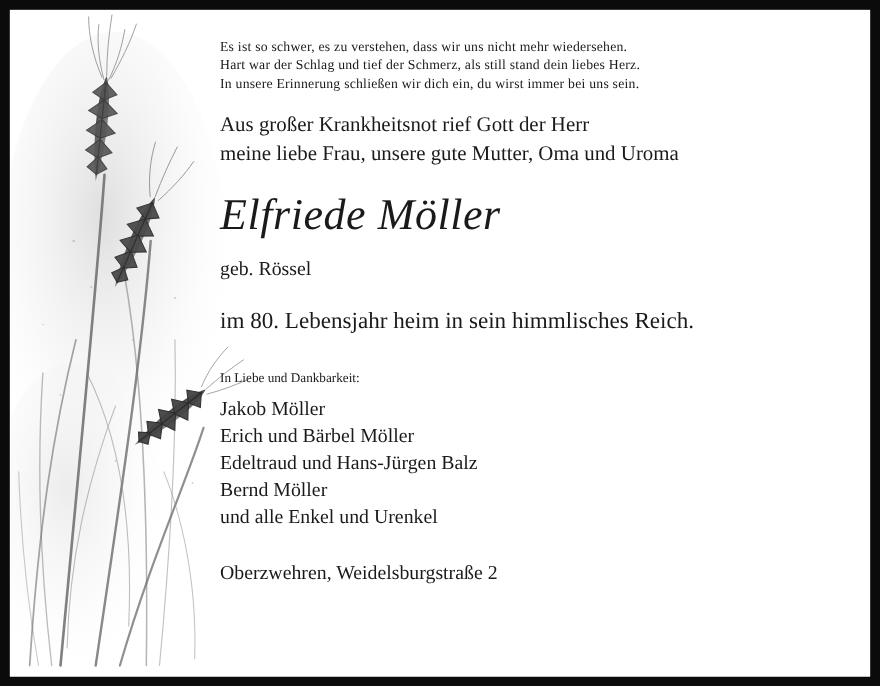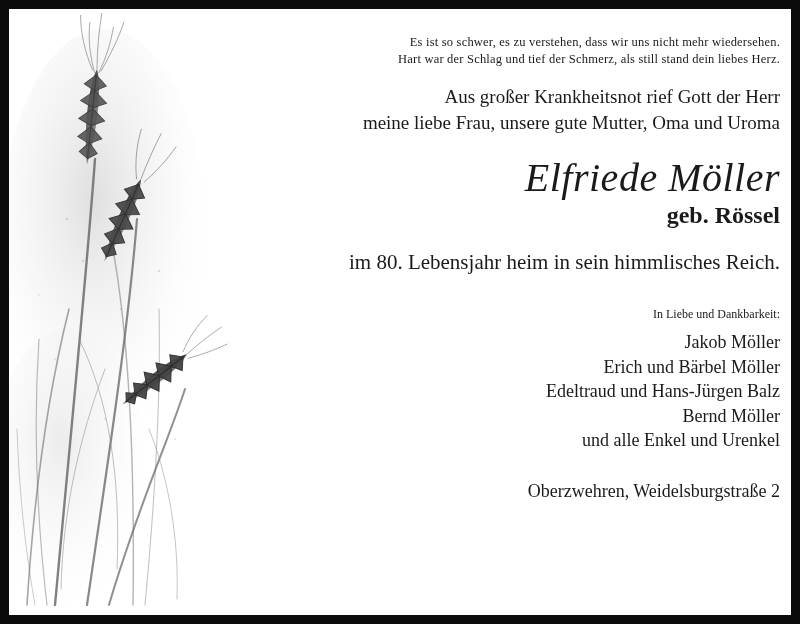--- a/index.html
+++ b/index.html
@@ -44,21 +44,21 @@
   .wheat-art svg {
     display: block;
   }
 
   
   .text-col {
     position: absolute;
     left: 200px;
     top: 18px;
     width: 580px;
-    text-align: right;
+    text-align: left;
     color: #1a1a1a;
   }
 
   .verse {
     font-size: 12.5px;
     line-height: 17px;
     letter-spacing: 0.2px;
     margin: 16px 0 0 0;
   }
   .verse div { white-space: nowrap; }
@@ -71,24 +71,23 @@
 
   .name {
     font-size: 40px;
     line-height: 48px;
     margin-top: 18px;
     letter-spacing: 0.5px;
     font-style: italic;
   }
 
   .maiden {
-    font-size: 24px;
+    font-size: 18px;
     line-height: 22px;
-    margin-top: 2px;
-    font-weight: bold;
+    margin-top: 14px;
   }
 
   .age-line {
     font-size: 21px;
     line-height: 28px;
     margin-top: 22px;
   }
 
   .gratitude {
     font-size: 12px;
@@ -232,20 +231,21 @@
         <circle cx="166" cy="430" r="0.8"></circle>
       </g>
     </svg>
   </div>
 
   <div class="text-col">
 
     <div class="verse">
       <div>Es ist so schwer, es zu verstehen, dass wir uns nicht mehr wiedersehen.</div>
       <div>Hart war der Schlag und tief der Schmerz, als still stand dein liebes Herz.</div>
+      <div>In unsere Erinnerung schließen wir dich ein, du wirst immer bei uns sein.</div>
     </div>
 
     <div class="intro">
       <div>Aus großer Krankheitsnot rief Gott der Herr</div>
       <div>meine liebe Frau, unsere gute Mutter, Oma und Uroma</div>
     </div>
 
     <div class="name">Elfriede Möller</div>
 
     <div class="maiden">geb. Rössel</div>

